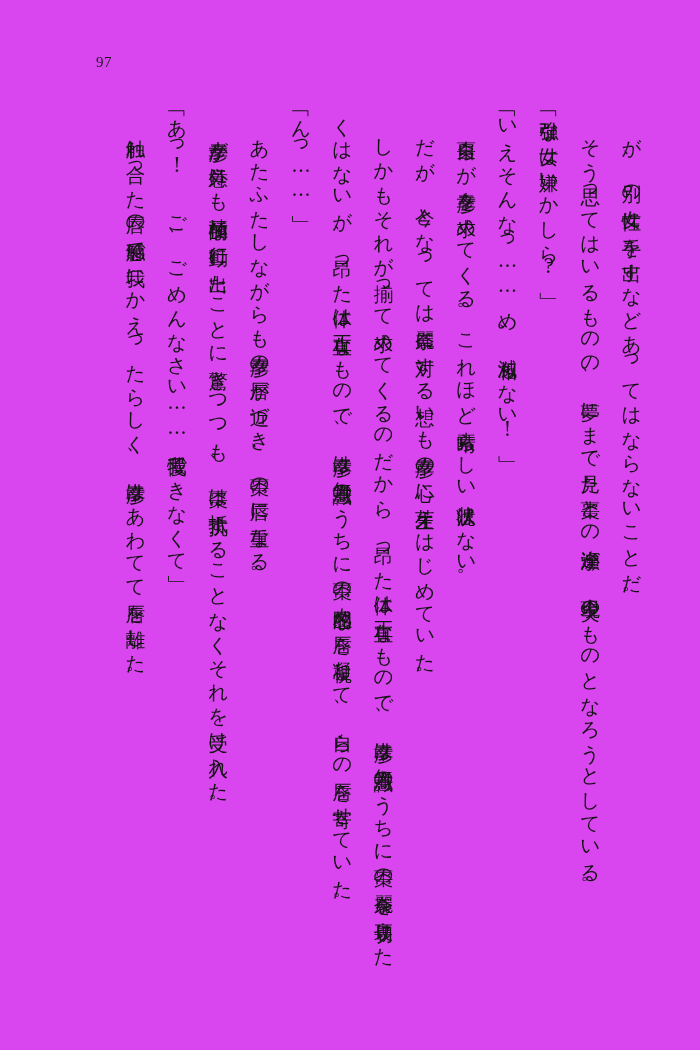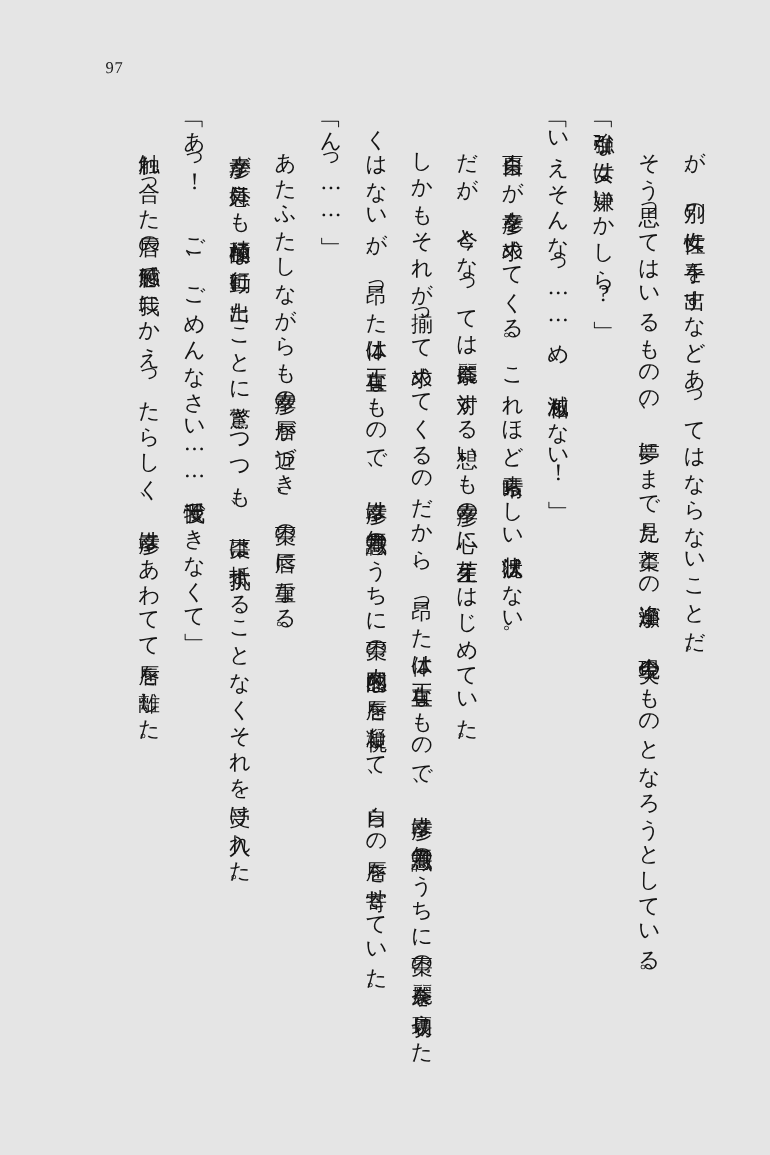--- a/index.html
+++ b/index.html
@@ -14,21 +14,21 @@
     color: #111111;
     overflow: hidden;
     position: relative;
   }
   .page {
     position: absolute;
     left: 0;
     top: 0;
     width: 700px;
     height: 1050px;
-    background: #e5e5e5;
+    background: #d946ef;
   }
   .page-number {
     position: absolute;
     left: 96px;
     top: 54px;
     font-size: 15px;
     letter-spacing: 0.5px;
     color: #1a1a1a;
     font-family: "Liberation Serif", "DejaVu Serif", serif;
   }

